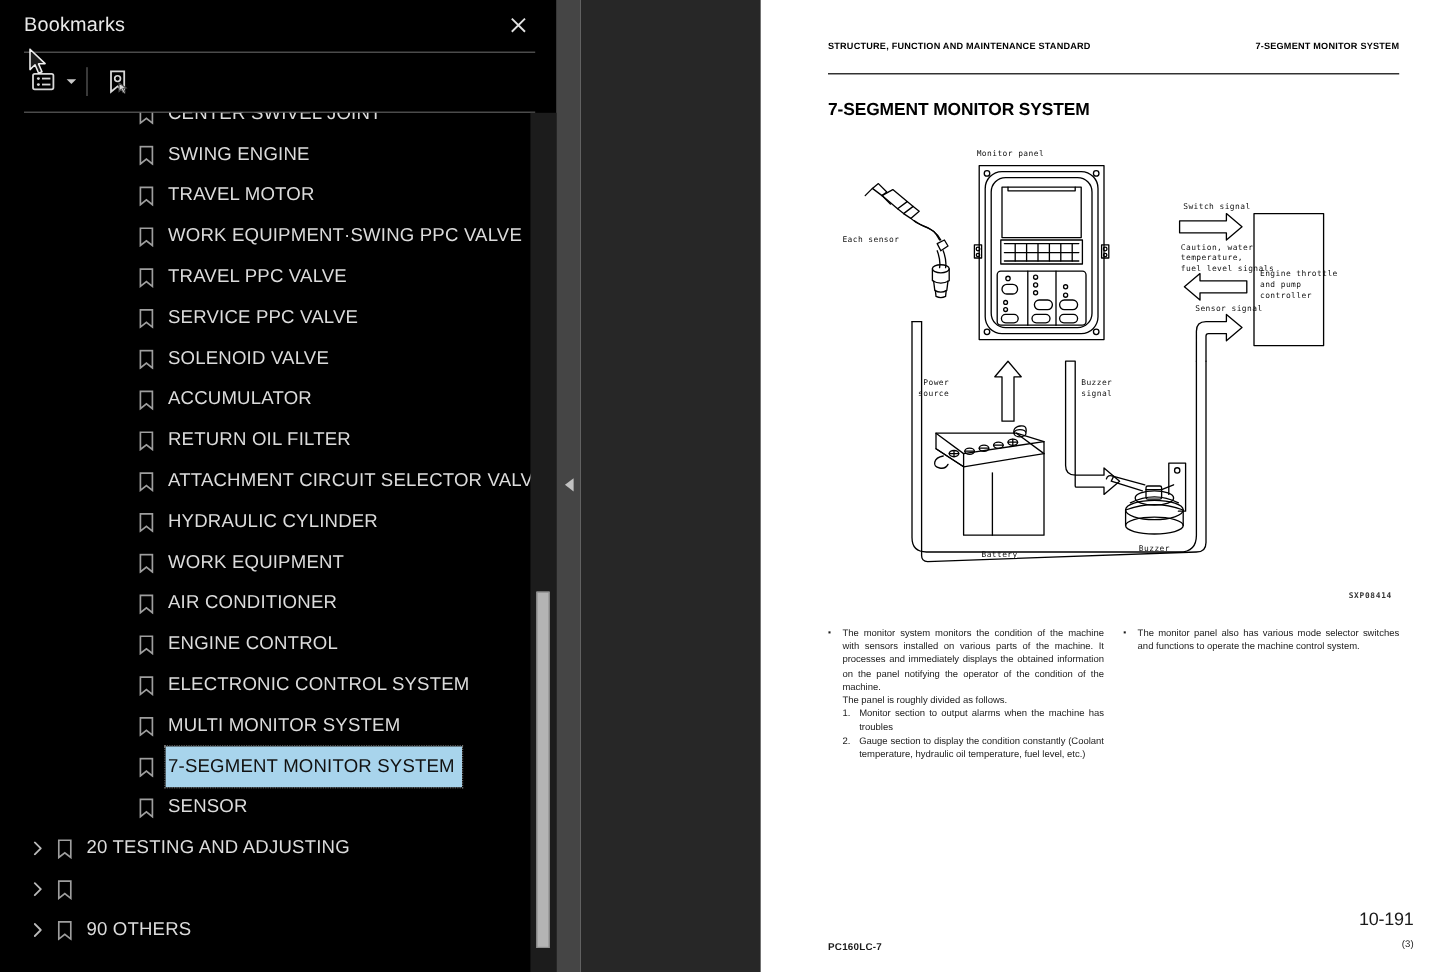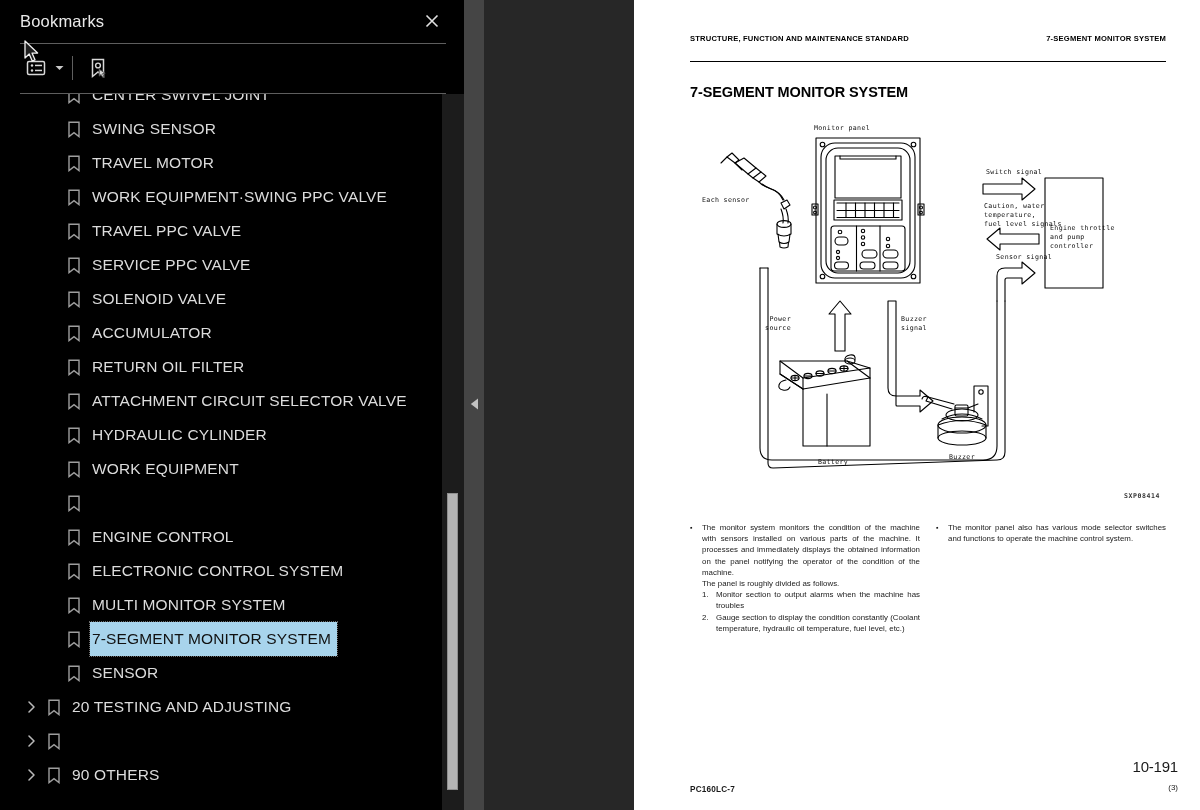--- a/index.html
+++ b/index.html
@@ -59,21 +59,21 @@
   }
   .bm-row .twisty.empty{visibility:hidden;}
   .bm-row .bmicon{
     width:24px;height:34px;display:flex;align-items:center;justify-content:center;
     flex:0 0 24px;margin-right:6px;
   }
   .bm-row .lbl{
     font-size:15.5px;color:#dcdcdc;white-space:nowrap;letter-spacing:.15px;
     line-height:34px;
   }
-  .bm-row.indent{padding-left:40px;}
+  .bm-row.indent{padding-left:40px;margin-left:48px;}
   .bm-row.selected .sel-wrap{
     background:#a8d4ec;outline:1px dotted #6d6d6d;
     padding:0 6px 0 2px;margin-left:-2px;
   }
   .bm-row.selected .lbl{color:#111111;}
 
   
   .bm-scroll-track{
     position:absolute;left:442px;top:94px;width:22px;height:716px;background:#1c1c1c;
   }
@@ -208,21 +208,21 @@
           <span class="twisty empty">
             <svg width="9" height="12" viewBox="0 0 9 12" aria-hidden="true">
               <path d="M2 1 L7 6 L2 11" fill="none" stroke="#b9b9b9" stroke-width="1.5" stroke-linecap="round" stroke-linejoin="round"></path>
             </svg>
           </span>
           <span class="bmicon">
             <svg width="14" height="17" viewBox="0 0 14 17" aria-hidden="true">
               <path d="M2 1.2 H12 V15.6 L7 11.6 L2 15.6 Z" fill="none" stroke="#9e9e9e" stroke-width="1.4"></path>
             </svg>
           </span>
-          <span class="sel-wrap"><span class="lbl">SWING SENSOR</span></span>
+          <span class="sel-wrap"><span class="lbl">SWING ENGINE</span></span>
         </div>
         <div class="bm-row indent">
           <span class="twisty empty">
             <svg width="9" height="12" viewBox="0 0 9 12" aria-hidden="true">
               <path d="M2 1 L7 6 L2 11" fill="none" stroke="#b9b9b9" stroke-width="1.5" stroke-linecap="round" stroke-linejoin="round"></path>
             </svg>
           </span>
           <span class="bmicon">
             <svg width="14" height="17" viewBox="0 0 14 17" aria-hidden="true">
               <path d="M2 1.2 H12 V15.6 L7 11.6 L2 15.6 Z" fill="none" stroke="#9e9e9e" stroke-width="1.4"></path>
@@ -351,20 +351,21 @@
           <span class="twisty empty">
             <svg width="9" height="12" viewBox="0 0 9 12" aria-hidden="true">
               <path d="M2 1 L7 6 L2 11" fill="none" stroke="#b9b9b9" stroke-width="1.5" stroke-linecap="round" stroke-linejoin="round"></path>
             </svg>
           </span>
           <span class="bmicon">
             <svg width="14" height="17" viewBox="0 0 14 17" aria-hidden="true">
               <path d="M2 1.2 H12 V15.6 L7 11.6 L2 15.6 Z" fill="none" stroke="#9e9e9e" stroke-width="1.4"></path>
             </svg>
           </span>
+          <span class="sel-wrap"><span class="lbl">AIR CONDITIONER</span></span>
         </div>
         <div class="bm-row indent">
           <span class="twisty empty">
             <svg width="9" height="12" viewBox="0 0 9 12" aria-hidden="true">
               <path d="M2 1 L7 6 L2 11" fill="none" stroke="#b9b9b9" stroke-width="1.5" stroke-linecap="round" stroke-linejoin="round"></path>
             </svg>
           </span>
           <span class="bmicon">
             <svg width="14" height="17" viewBox="0 0 14 17" aria-hidden="true">
               <path d="M2 1.2 H12 V15.6 L7 11.6 L2 15.6 Z" fill="none" stroke="#9e9e9e" stroke-width="1.4"></path>

